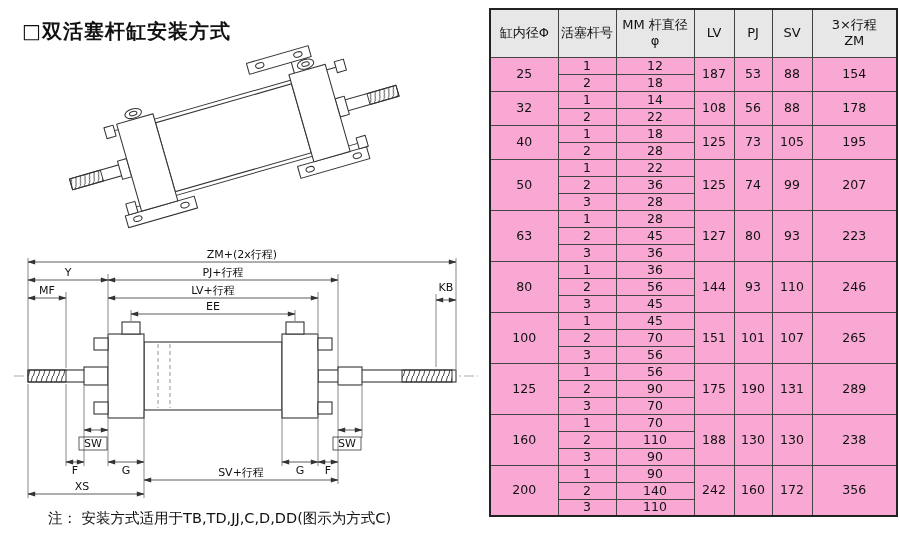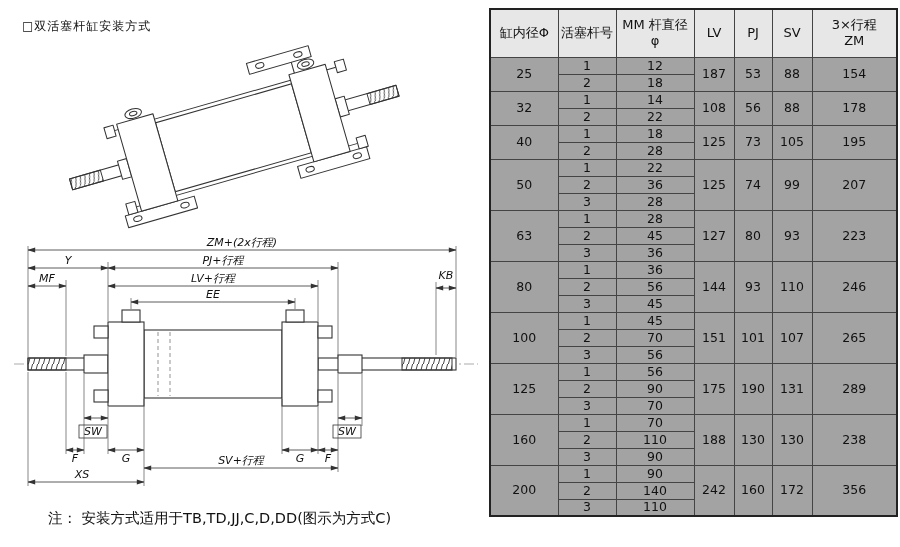--- a/index.html
+++ b/index.html
@@ -6,32 +6,32 @@
   html,body { width:900px; height:547px; }
   body {
     position:relative;
     background:#fff;
     font-family:"DejaVu Sans","Liberation Sans",sans-serif;
     color:#111;
     overflow:hidden;
   }
   .page-title {
     position:absolute; left:22px; top:18px;
-    font-size:12px; font-weight:normal; letter-spacing:1px;
+    font-size:20px; font-weight:bold; letter-spacing:1px;
   }
   .iso-wrap { position:absolute; left:32px; top:32px; }
-  .dim-wrap { position:absolute; left:8px; top:236px;font-style:italic; }
+  .dim-wrap { position:absolute; left:8px; top:248px; }
   .note {
     position:absolute; left:24px; top:509px;
     font-size:14.5px; white-space:nowrap;margin-left:24px;
   }
   table.spec {
     position:absolute; left:489px; top:8px;
     border-collapse:collapse; table-layout:fixed;
-    border:2px solid #222; background:#a3a3a3;
+    border:2px solid #222; background:#f9a8d4;
   }
   .spec th, .spec td {
     border:1px solid #444; text-align:center; vertical-align:middle;
     overflow:hidden;
   }
   .spec th {
     background:#e7e7e7; font-weight:normal; font-size:13px;
     height:48px; white-space:pre-line; line-height:1.25; padding:0 1px;
   }
   .spec td { font-size:12.5px; height:17px; line-height:1.1; padding:0 2px; }

